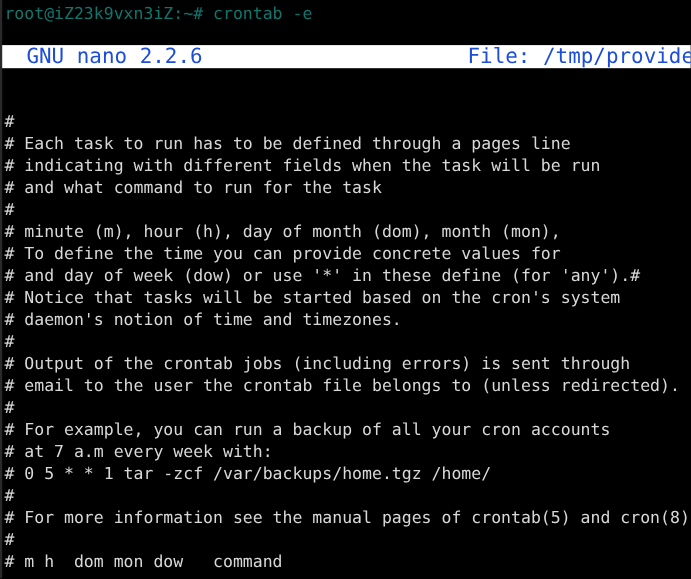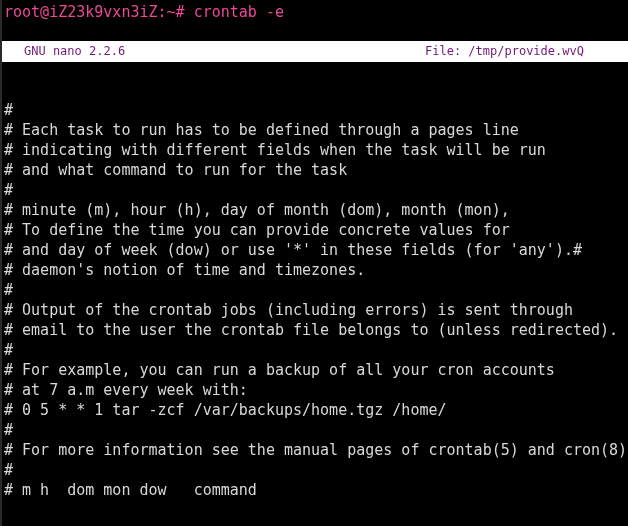--- a/index.html
+++ b/index.html
@@ -29,33 +29,33 @@
     height: 526px;
     background: #2a2a2a;
     z-index: 5;
   }
   .shell-line {
     position: absolute;
     left: 4px;
     top: 2px;
     font-size: 15px;
     line-height: 20px;
-    color: #ec4899;
+    color: #0f766e;
     white-space: pre;
     letter-spacing: 0px;
   }
   .nano-header {
     position: absolute;
     left: 0;
     top: 41px;
     width: 628px;
     height: 21px;
     background: #ffffff;
-    color: #701a75;
-    font-size: 12px;
+    color: #1d4ed8;
+    font-size: 19px;
     line-height: 21px;
     white-space: pre;
     overflow: hidden;
   }
   .nano-header .hdr-title {
     position: absolute;
     left: 24px;
     top: 0;
     white-space: pre;
   }
@@ -103,21 +103,22 @@
     <div class="editor-line">
       
     </div>
   <div class="editor-line"><span>#</span></div>
       <div class="editor-line"><span># Each task to run has to be defined through a pages line</span></div>
       <div class="editor-line"><span># indicating with different fields when the task will be run</span></div>
       <div class="editor-line"><span># and what command to run for the task</span></div>
       <div class="editor-line"><span>#</span></div>
       <div class="editor-line"><span># minute (m), hour (h), day of month (dom), month (mon),</span></div>
       <div class="editor-line"><span># To define the time you can provide concrete values for</span></div>
-      <div class="editor-line"><span># and day of week (dow) or use '*' in these fields (for 'any').#</span></div>
+      <div class="editor-line"><span># and day of week (dow) or use '*' in these define (for 'any').#</span></div>
+      <div class="editor-line"><span># Notice that tasks will be started based on the cron's system</span></div>
       <div class="editor-line"><span># daemon's notion of time and timezones.</span></div>
       <div class="editor-line"><span>#</span></div>
       <div class="editor-line"><span># Output of the crontab jobs (including errors) is sent through</span></div>
       <div class="editor-line"><span># email to the user the crontab file belongs to (unless redirected).</span></div>
       <div class="editor-line"><span>#</span></div>
       <div class="editor-line"><span># For example, you can run a backup of all your cron accounts</span></div>
       <div class="editor-line"><span># at 7 a.m every week with:</span></div>
       <div class="editor-line"><span># 0 5 * * 1 tar -zcf /var/backups/home.tgz /home/</span></div>
       <div class="editor-line"><span>#</span></div>
       <div class="editor-line"><span># For more information see the manual pages of crontab(5) and cron(8)</span></div>

